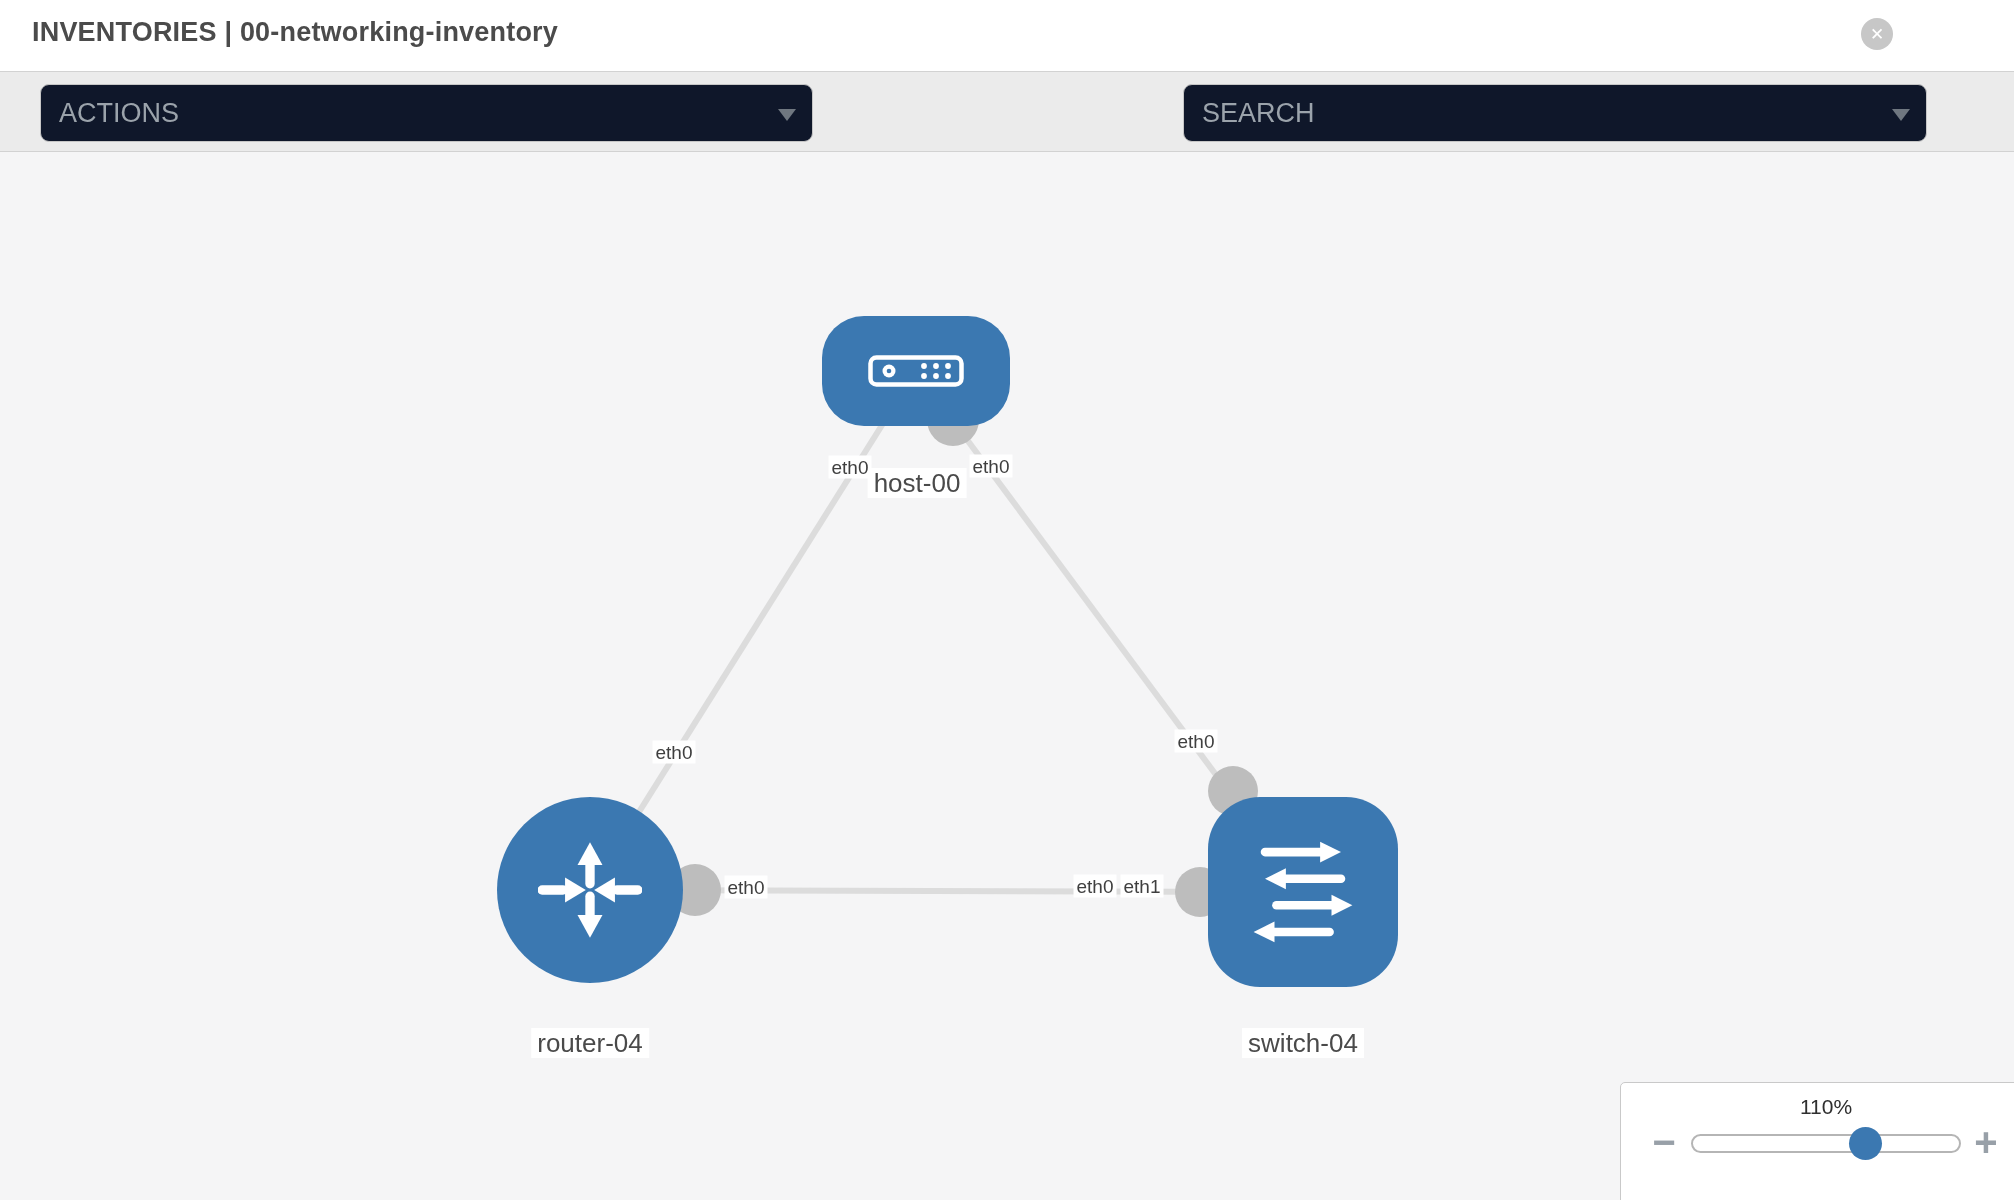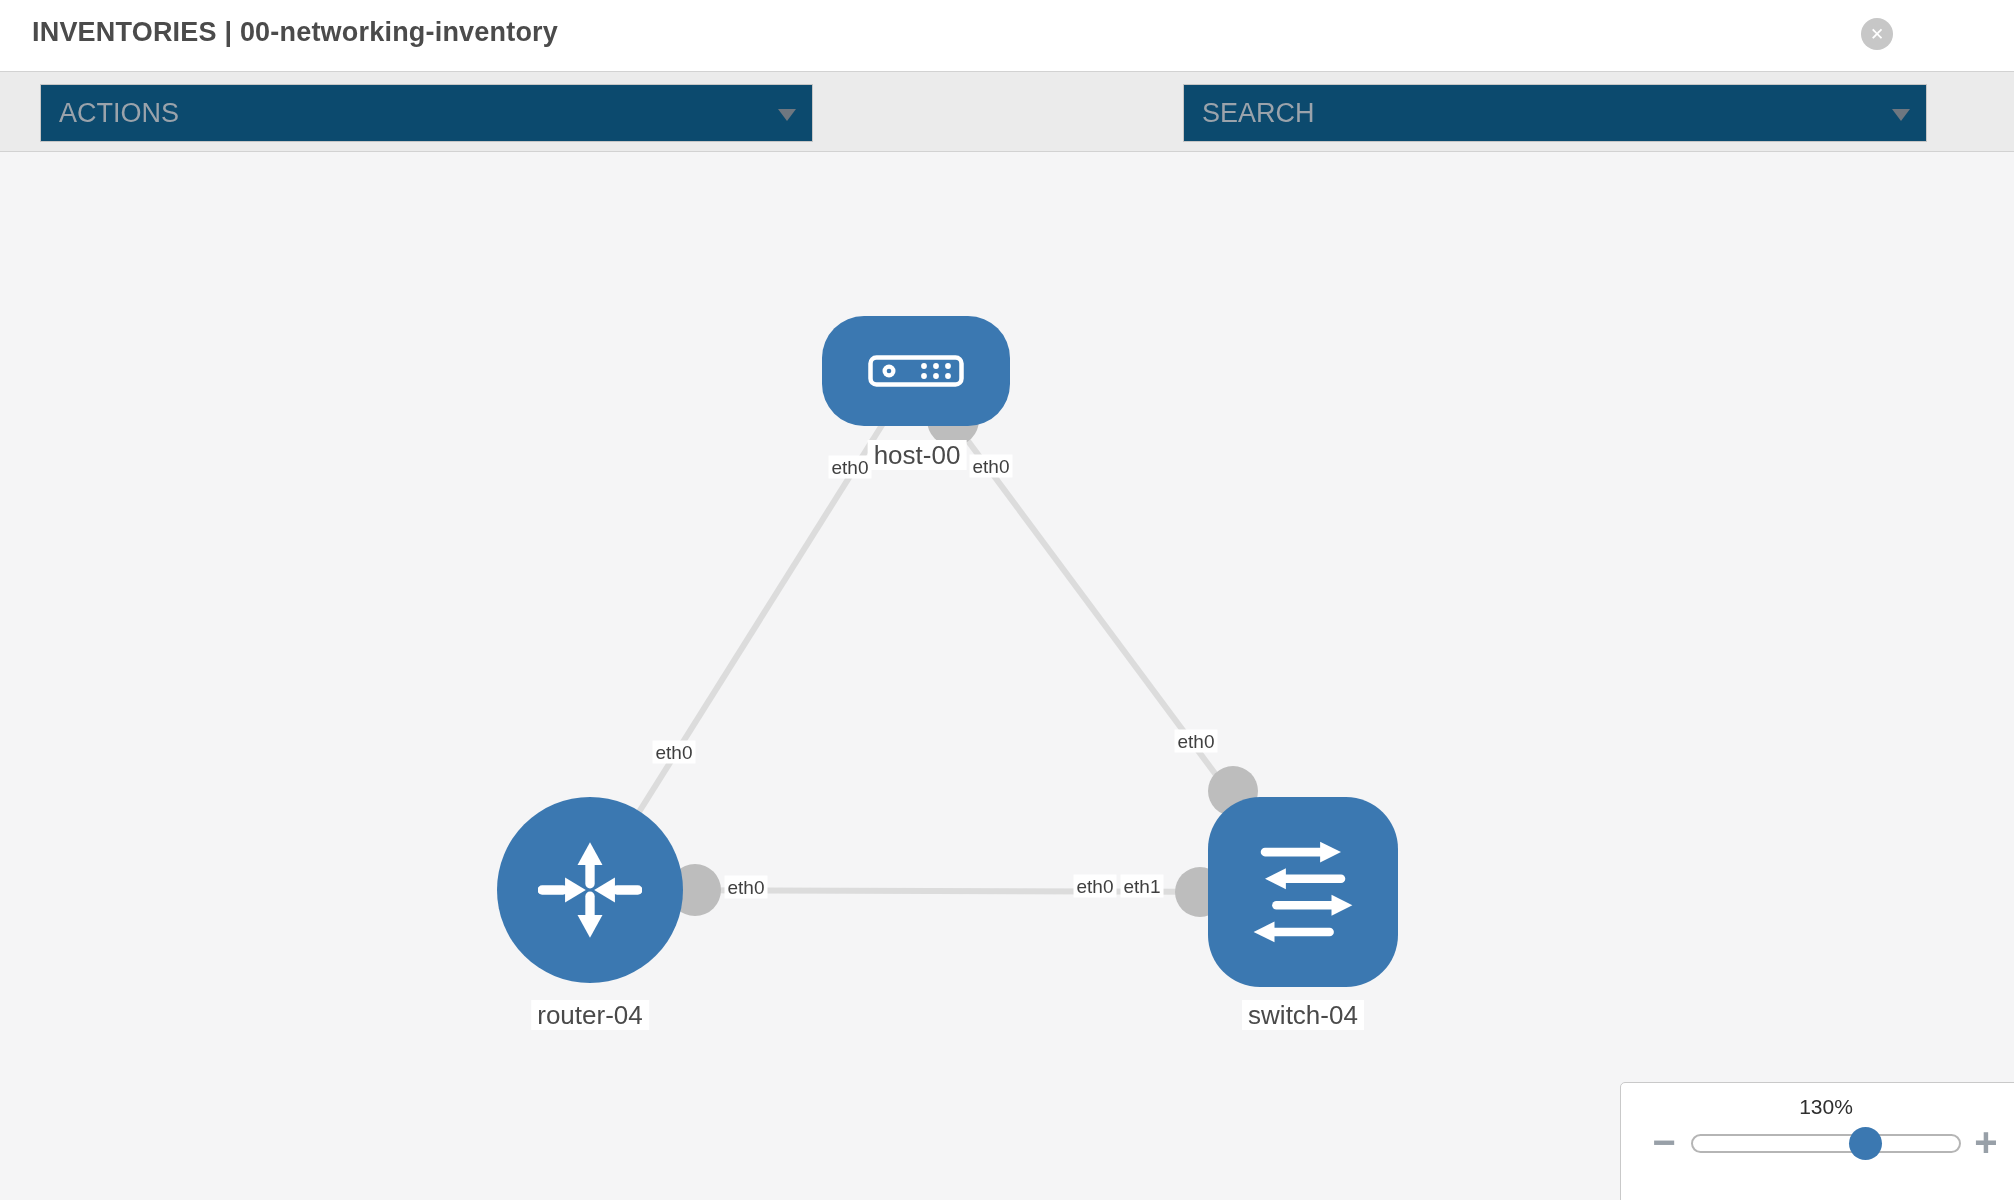--- a/index.html
+++ b/index.html
@@ -11,21 +11,21 @@
   
   .header { position:absolute; left:0; top:0; width:2014px; height:71px; background:#ffffff;padding-left:16px; }
   .page-title { position:absolute; left:32px; top:17px; font-size:27px; font-weight:700; color:var(--text-dark); letter-spacing:.2px; }
   .close-btn { position:absolute; left:1861px; top:18px; width:32px; height:32px; border:none; border-radius:50%;
                background:#c7c7c7; color:#ffffff; font-size:17px; font-weight:900; line-height:32px; text-align:center;
                cursor:pointer; font-family:"DejaVu Sans", sans-serif; }
 
   
   .toolbar { position:absolute; left:0; top:71px; width:2014px; height:81px; background:var(--toolbar-bg);
              border-top:1px solid var(--border-gray); border-bottom:1px solid var(--border-gray); }
-  .select { position:absolute; top:12px; height:58px; background:#0c4a6e; border:1px solid #c6c6c6; border-radius:0; cursor:pointer; }
+  .select { position:absolute; top:12px; height:58px; background:#0f172a; border:1px solid #c6c6c6; border-radius:9px; cursor:pointer; }
   .select .ph { position:absolute; left:18px; top:0; line-height:56px; font-size:27px; color:var(--placeholder-gray); }
   .caret { position:absolute; right:16px; top:24px; width:0; height:0;
            border-left:9px solid transparent; border-right:9px solid transparent; border-top:12px solid #6f7780; }
   .select.actions { left:40px; width:773px; }
   .select.search  { left:1183px; width:744px; }
   .tbtn { position:absolute; top:98px; width:34px; height:34px; cursor:pointer; }
   .tbtn svg { width:100%; height:100%; fill:var(--icon-gray); }
   .tbtn.wrench { left:1048px; }
   .tbtn.key    { left:1118px; }
 
@@ -34,21 +34,21 @@
   .wires { position:absolute; left:0; top:0; }
   .wires line { stroke:var(--link-gray); stroke-width:6; }
   .wires circle { fill:var(--endpoint-gray); }
 
   .node { position:absolute; background:var(--node-blue); display:flex; align-items:center; justify-content:center; cursor:pointer; }
   .node.host   { left:822px; top:164px; width:188px; height:110px; border-radius:42px; }
   .node.router { left:497px; top:645px; width:186px; height:186px; border-radius:50%; }
   .node.switch { left:1208px; top:645px; width:190px; height:190px; border-radius:52px; }
 
   .nlabel { position:absolute; transform:translate(-50%,-50%); background:#ffffff; color:#4a4a4a;
-            font-size:26px; line-height:30px; padding:0 6px; white-space:nowrap; }
+            font-size:26px; line-height:30px; padding:0 6px; white-space:nowrap;margin-top:28px; }
   .iface  { position:absolute; transform:translate(-50%,-50%); background:#ffffff; color:#3f3f3f;
             font-size:19px; line-height:23px; padding:0 3px; white-space:nowrap;text-align:center; }
 
   
   .zoom-panel { position:absolute; left:1620px; top:1082px; width:400px; height:130px; background:#ffffff;
                 border:1px solid #c9c9c9; border-radius:5px; }
   .zoom-level { position:absolute; left:70px; top:12px; width:270px; text-align:center; font-size:21px; color:#2f2f2f; }
   .zminus, .zplus { position:absolute; top:36px; width:46px; height:46px; text-align:center; line-height:46px;
                     font-size:40px; font-weight:700; color:#98a0a8; cursor:pointer; user-select:none; }
   .zminus { left:20px; }
@@ -154,21 +154,21 @@
     <span class="iface" style="left:850px;top:315px">eth0</span>
     <span class="iface" style="left:991px;top:314px">eth0</span>
     <span class="iface" style="left:674px;top:600px">eth0</span>
     <span class="iface" style="left:1196px;top:589px">eth0</span>
     <span class="iface" style="left:746px;top:735px">eth0</span>
     <span class="iface" style="left:1095px;top:734px">eth0</span>
     <span class="iface" style="left:1142px;top:734px">eth1</span>
   </div>
 
   <div class="zoom-panel">
-    <div class="zoom-level">130%</div>
+    <div class="zoom-level">110%</div>
     <span class="zminus">−</span>
     <div class="ztrack">
       <div class="zknob"></div>
     </div>
     <span class="zplus">+</span>
   </div>
 
 </div>
 
 </body></html>

